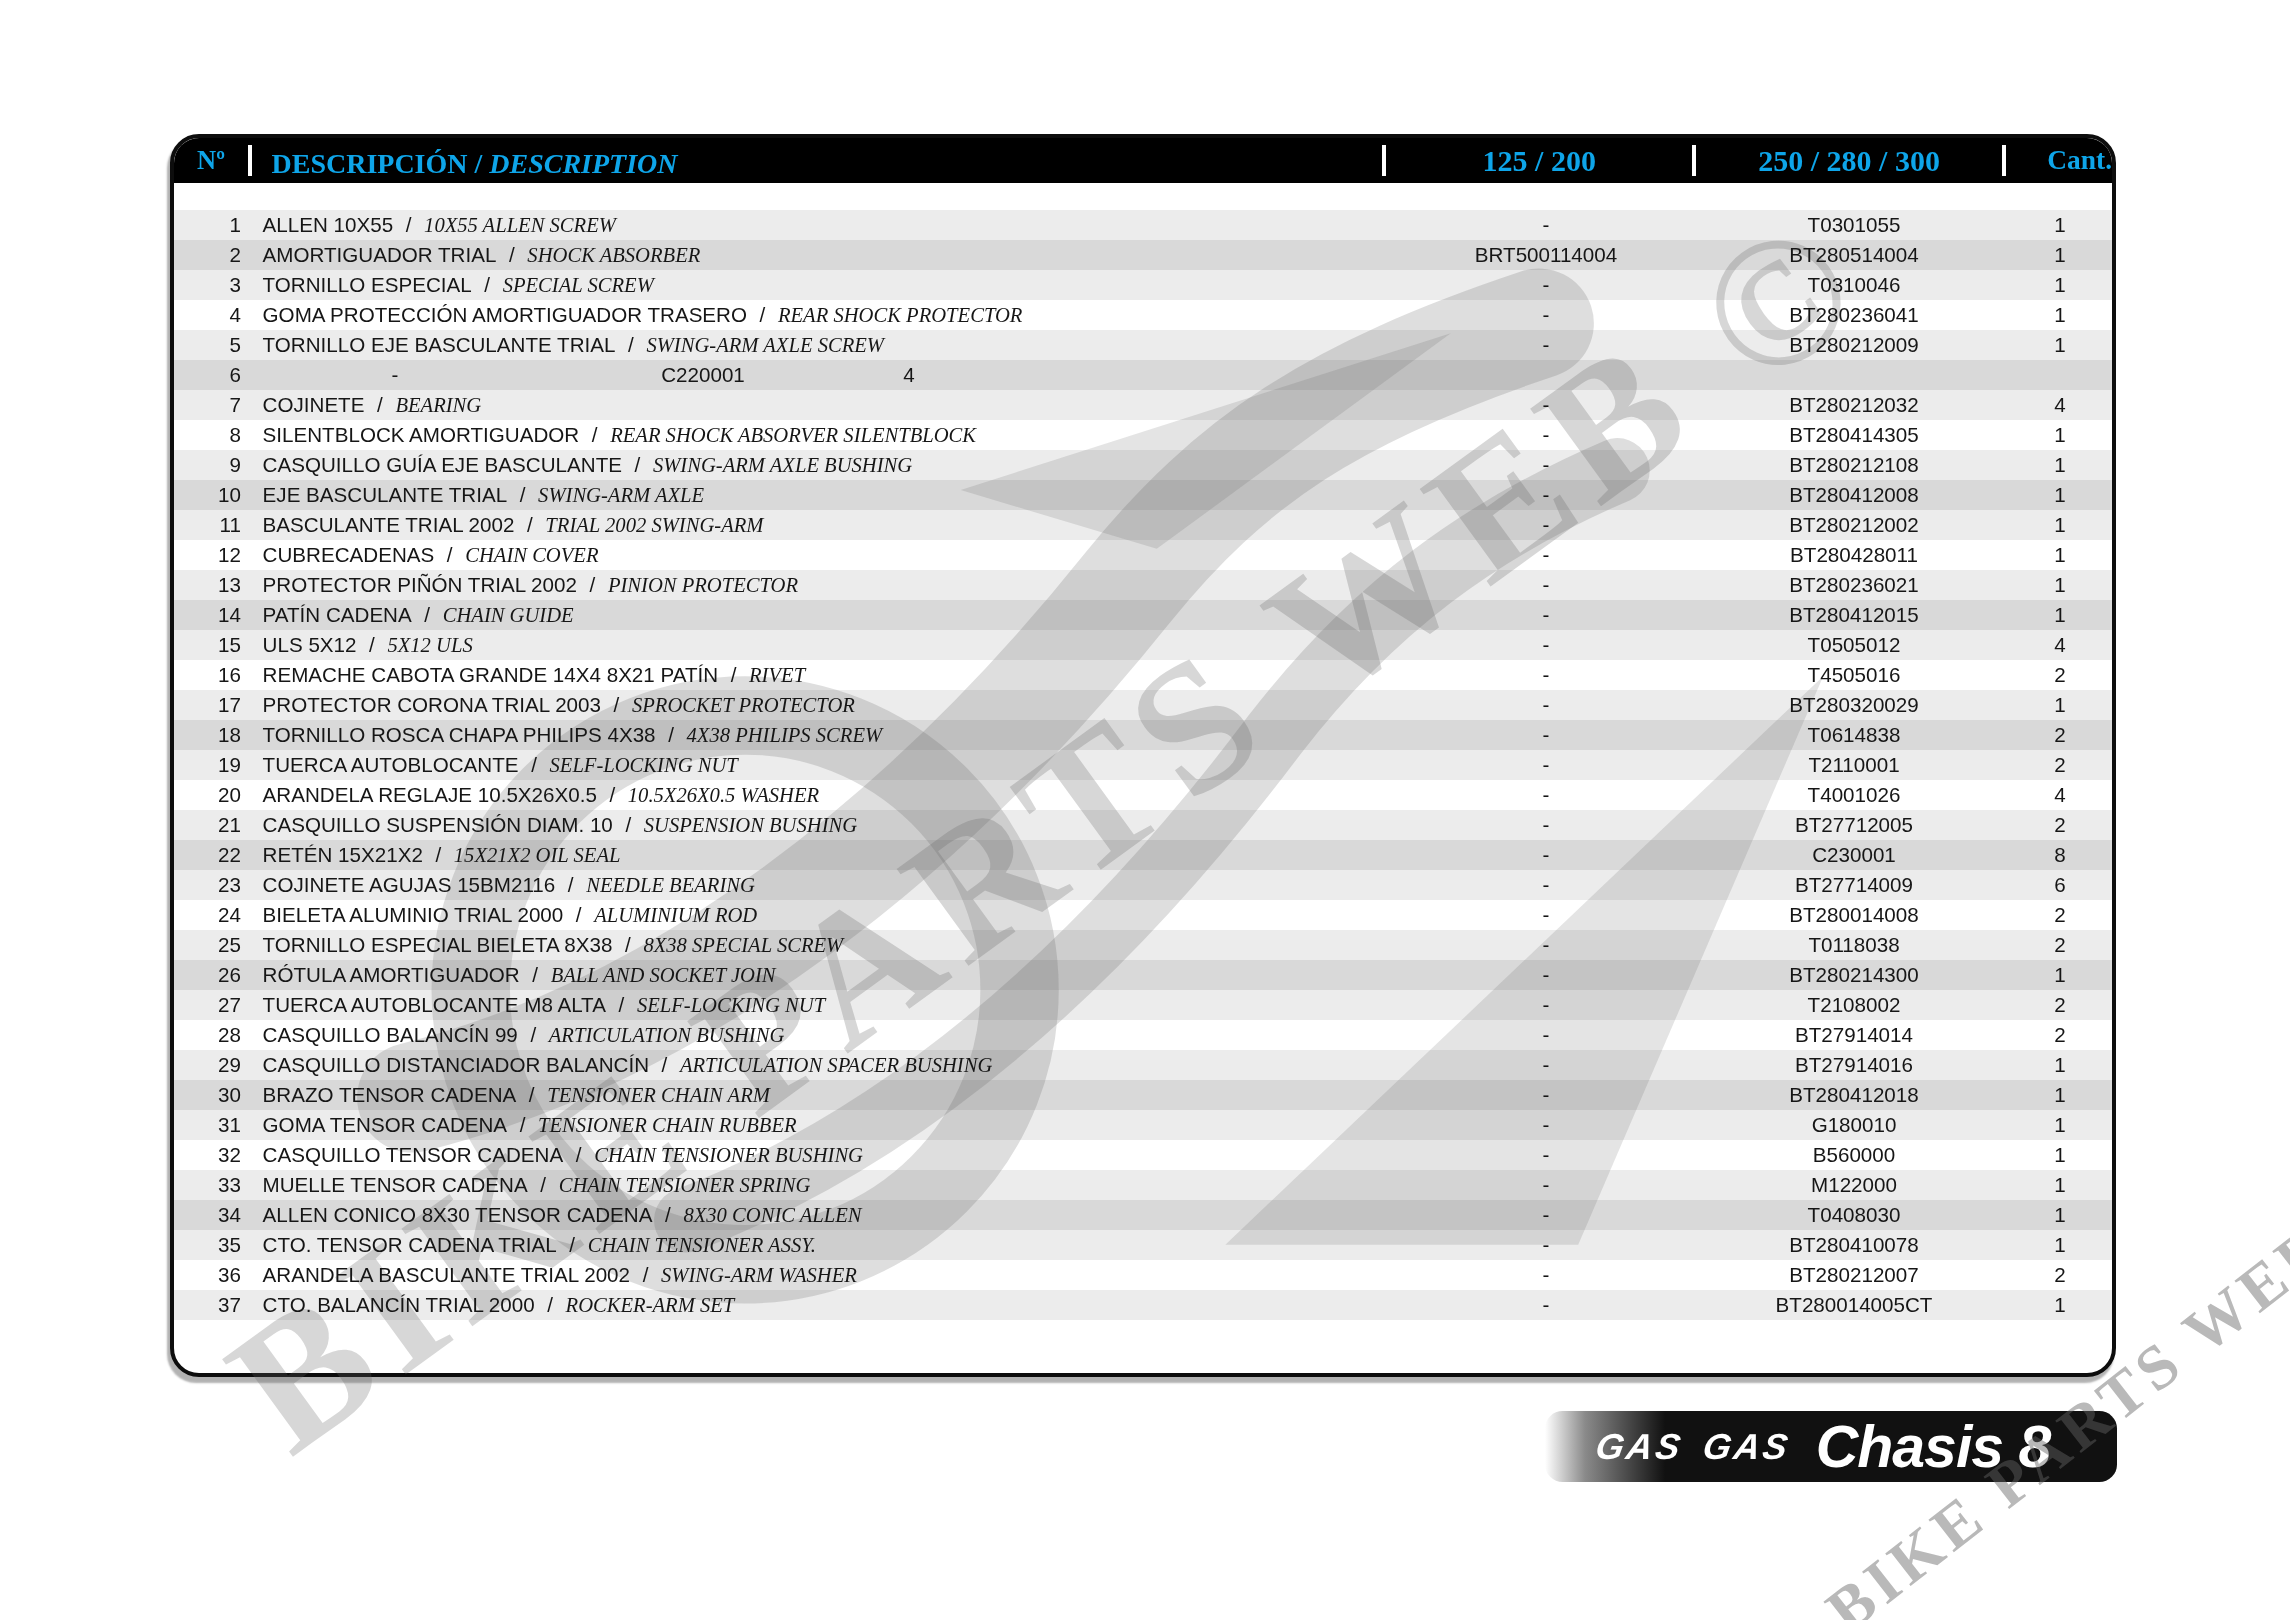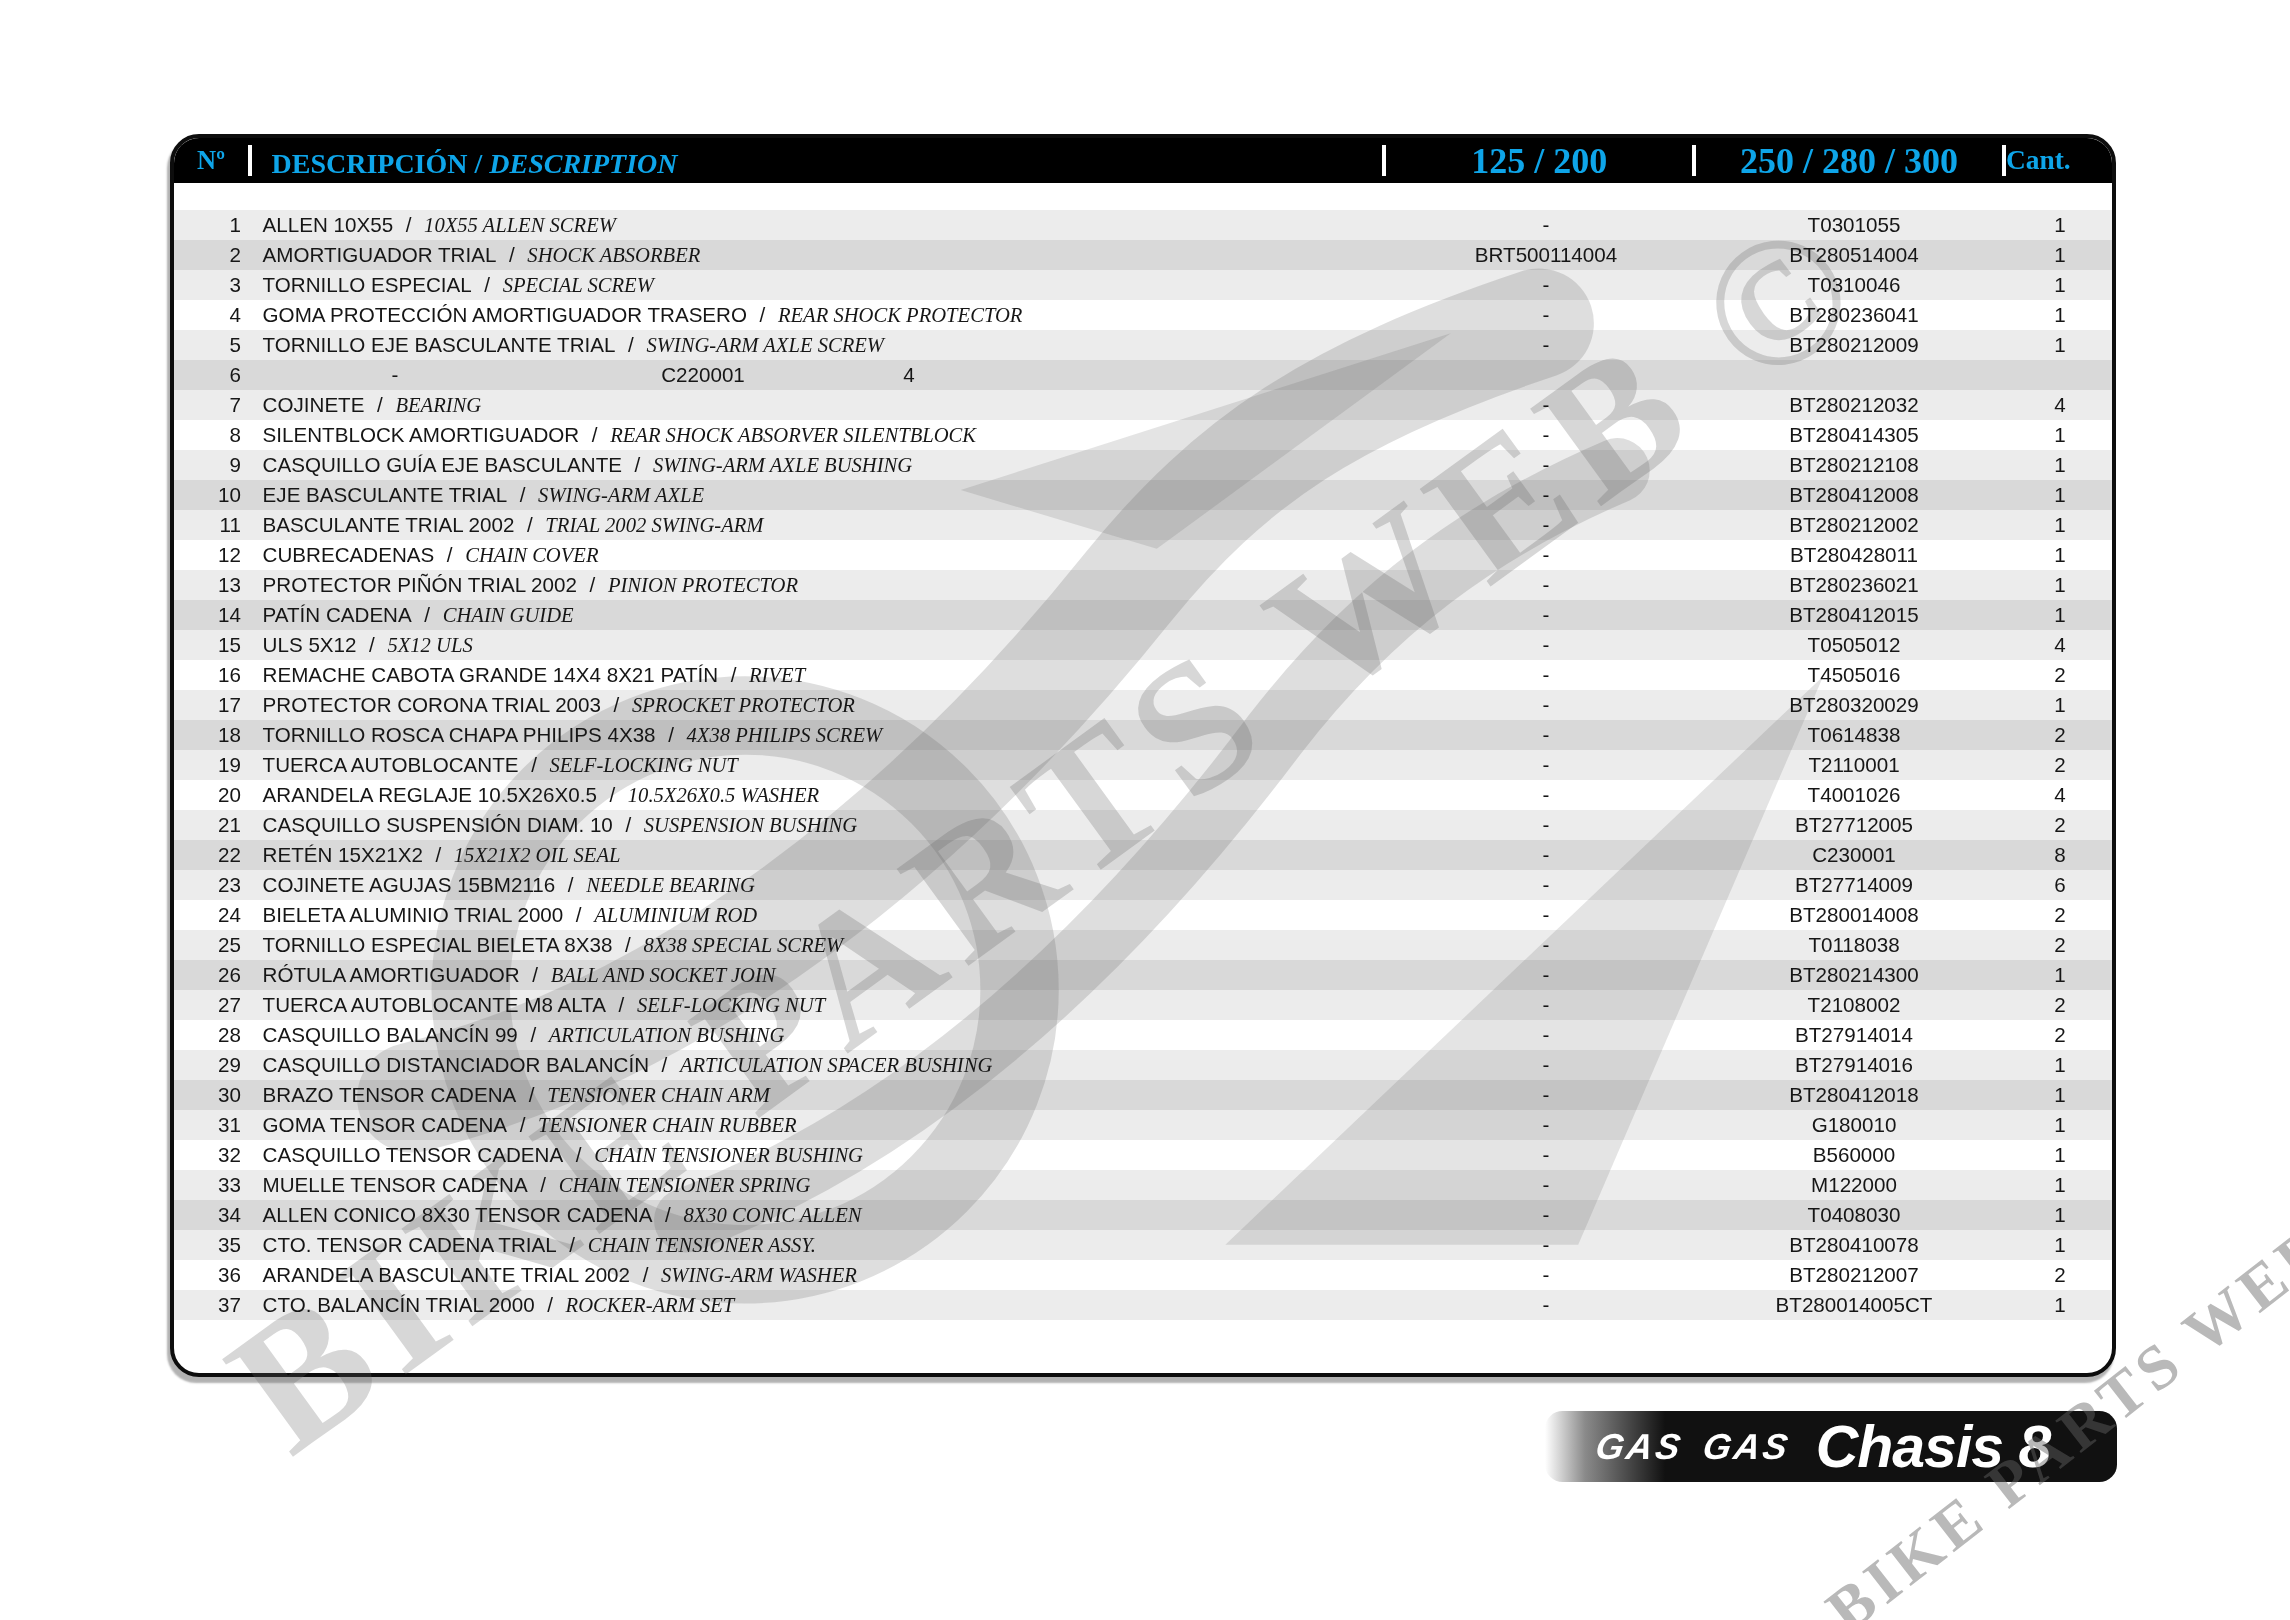--- a/index.html
+++ b/index.html
@@ -33,22 +33,22 @@
   }
   .thead{
     position:relative;z-index:3;height:45px;background:#000000;
     border-radius:21.6px 21.6px 0 0;display:flex;align-items:center;
     color:#0ea5e9;font-family:"Liberation Serif",serif;font-weight:bold;
   }
   .th{white-space:nowrap;}
   .th-no{width:74px;text-align:center;font-size:26.5px;}
   .th-desc{flex:1;padding-left:19.6px;font-size:28px;margin-top:7px;}
   .th-desc .it{font-style:italic;}
-  .th-a,.th-b{width:306px;text-align:center;font-size:36px;}
-  .th-q{width:106px;text-align:left;font-size:27.4px;}
+  .th-a,.th-b{width:306px;text-align:center;font-size:30px;}
+  .th-q{width:106px;text-align:right;font-size:27.4px;}
   .vdiv{width:3.9px;height:31px;background:#ffffff;flex:0 0 auto;}
 
   .tgap{height:27.4px;}
   .tbody{position:relative;}
   .row{height:30px;display:flex;align-items:center;font-size:20.6px;color:#161616;}
   .row > *{position:relative;z-index:3;}
   .s-light{background:#ececec;}
   .s-dark{background:#d9d9d9;}
   .s-white{background:#ffffff;}
   .c-no{width:67px;text-align:right;flex:0 0 auto;}

